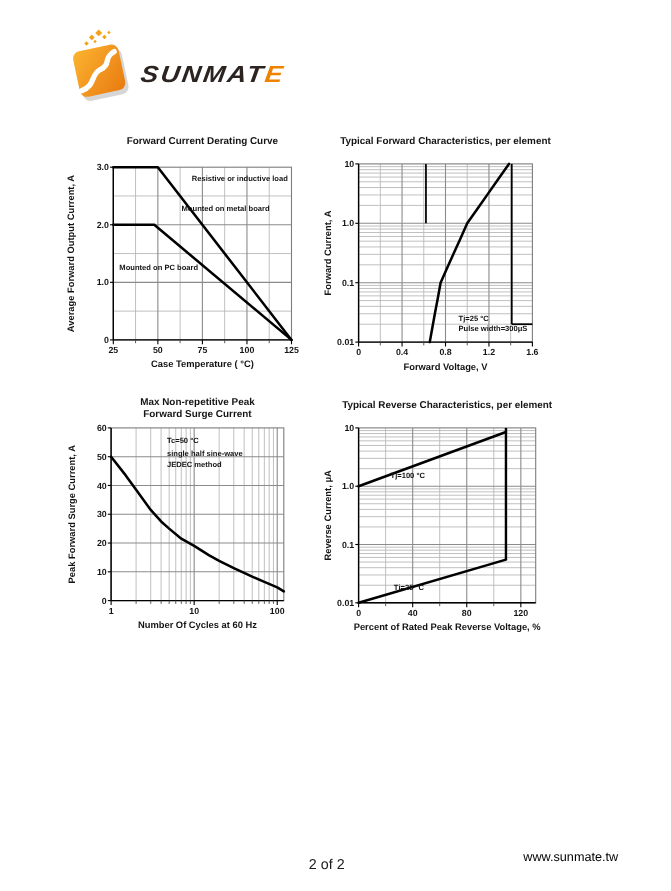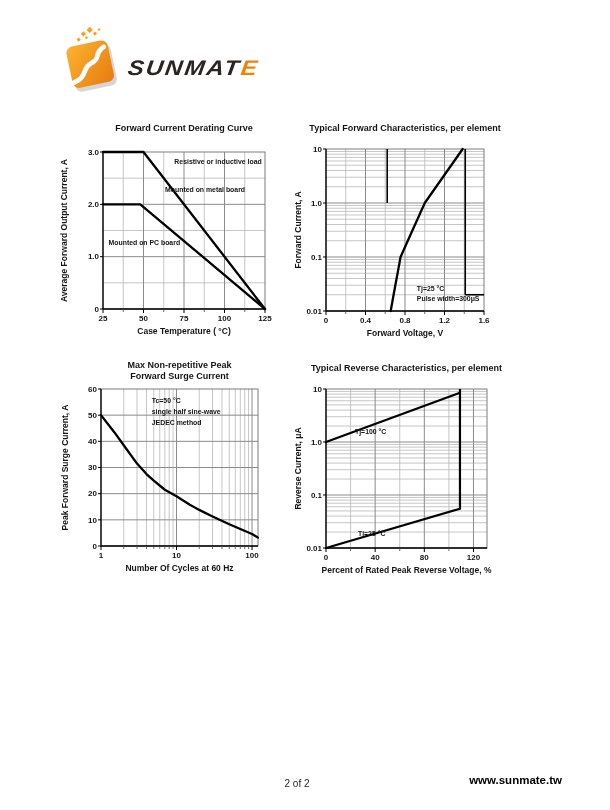--- a/index.html
+++ b/index.html
@@ -19,24 +19,24 @@
   
   #charts-canvas{position:absolute;left:0;top:0;}
   #charts-canvas text{font-family:"Liberation Sans",sans-serif;font-weight:bold;fill:#141414;}
   #charts-canvas .tick{font-size:8px;}
   #charts-canvas .ct{font-size:9px;}
   #charts-canvas .al{font-size:8.5px;}
   #charts-canvas .an{font-size:6.9px;}
   
   .footer-page{
     position:absolute;left:262px;top:778px;width:70px;text-align:center;
-    font-size:10px;color:#1c1c1c;
+    font-size:13px;color:#1c1c1c;
   }
   .footer-site{
-    position:absolute;right:48px;top:774px;font-size:11.5px;font-weight:bold;color:#000;
+    position:absolute;right:48px;top:774px;font-size:11.5px;font-weight:normal;color:#000;
     text-decoration:none;
   }
 </style>
 </head>
 <body>
 
 <div class="logo">
   <svg class="logo-icon" viewBox="0 0 100 104" aria-hidden="true">
     <defs>
       <linearGradient id="lg1" x1="0" y1="0" x2="1" y2="1">

